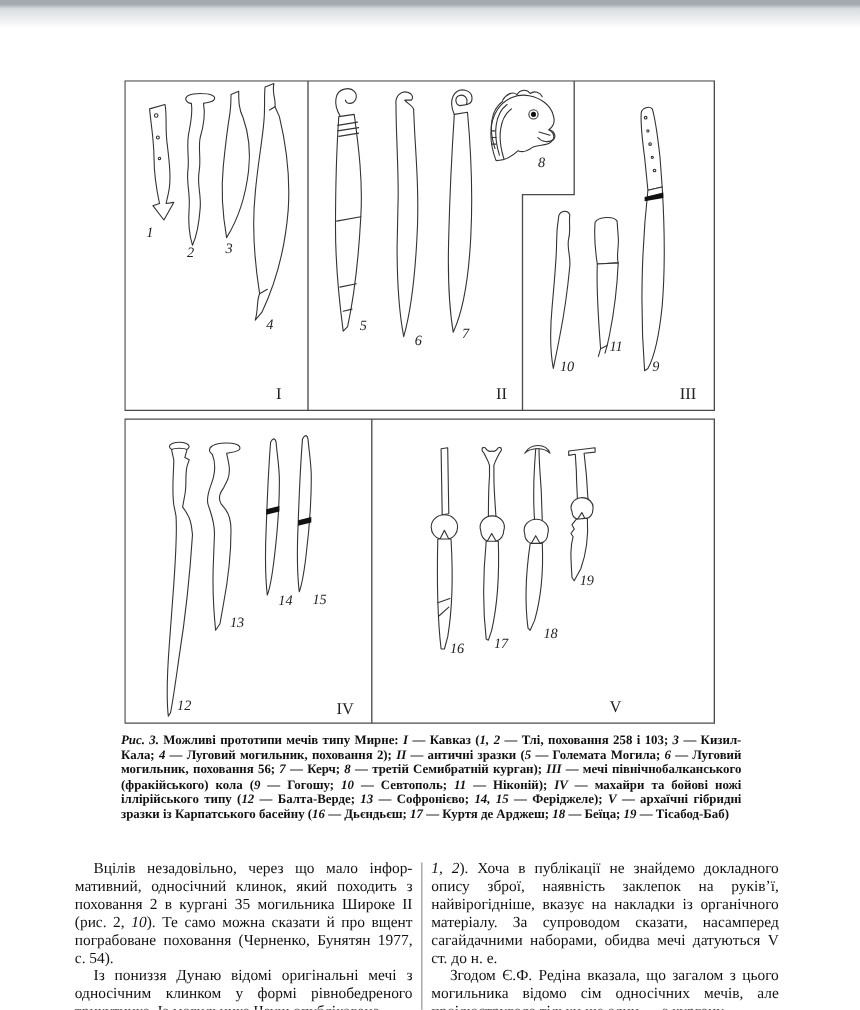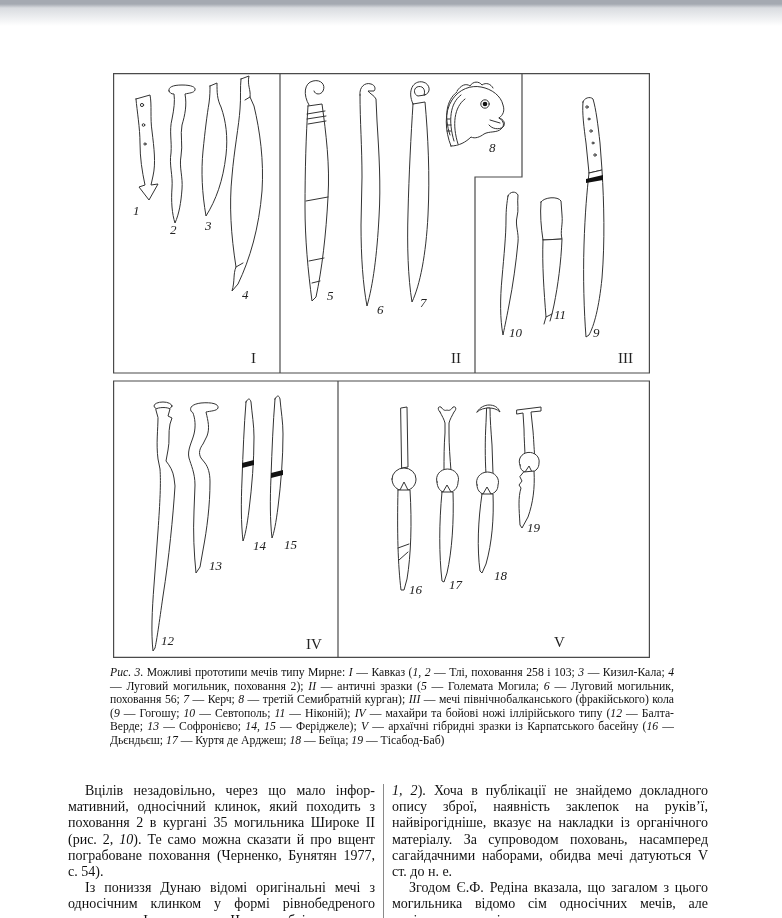--- a/index.html
+++ b/index.html
@@ -14,21 +14,21 @@
   .figure-wrap{position:absolute;left:113px;top:73px;width:537px;height:587px;}
   .figure-wrap svg{display:block;}
   .panel-border{fill:none;stroke:#4a4a4a;stroke-width:1.2;}
   .art{fill:#ffffff;stroke:#333;stroke-width:1;stroke-linejoin:round;stroke-linecap:round;}
   .art .ln{fill:none;}
   .art .solid{fill:#111;stroke:none;}
   .num{font:italic 13px "Liberation Serif",serif;fill:#222;}
   .panel-num{font:15px "Liberation Serif",serif;fill:#222;}
   .caption{
     position:absolute;left:110px;top:666px;width:564px;
-    font-size:11.7px;line-height:13.5px;text-align:justify;
+    font-size:11.7px;line-height:13.5px;text-align:justify;font-weight:bold;
   }
   .caption .it{font-style:italic;}
   .columns{position:absolute;left:68px;top:783px;width:641px;display:flex;}
   .col{width:307px;font-size:14px;line-height:16.2px;text-align:justify;}
   .col.right{width:316px;}
   .col p{margin:0;text-indent:17px;hyphens:manual;}
   .col p.noindent{text-indent:0;}
   .col .it{font-style:italic;}
   .divider{width:1px;height:140px;background:#8a8a8a;margin:1px 8px 0 8px;flex:0 0 1px;}
 </style>
@@ -182,17 +182,17 @@
 
   <div class="caption"><span class="it">Рис. 3. </span><span>Можливі прототипи мечів типу Мирне: </span><span class="it">I</span><span> — Кавказ (</span><span class="it">1, 2</span><span> — Тлі, поховання 258 і 103; </span><span class="it">3</span><span> — Кизил-Кала; </span><span class="it">4</span><span> — Луговий могильник, поховання 2); </span><span class="it">II</span><span> — античні зразки (</span><span class="it">5</span><span> — Големата Могила; </span><span class="it">6</span><span> — Луговий могильник, поховання 56; </span><span class="it">7</span><span> — Керч; </span><span class="it">8</span><span> — третій Семибратній курган); </span><span class="it">III</span><span> — мечі пів­нічнобалканського (фракійського) кола (</span><span class="it">9</span><span> — Гогошу; </span><span class="it">10</span><span> — Севтополь; </span><span class="it">11</span><span> — Ніконій); </span><span class="it">IV</span><span> — махай­ри та бойові ножі іллірійського типу (</span><span class="it">12</span><span> — Балта-Верде; </span><span class="it">13</span><span> — Софронієво; </span><span class="it">14, 15</span><span> — Феріджеле); </span><span class="it">V</span><span> — архаїчні гібридні зразки із Карпатського басейну (</span><span class="it">16</span><span> — Дьєндьєш; </span><span class="it">17</span><span> — Куртя де Арджеш; </span><span class="it">18</span><span> — Беїца; </span><span class="it">19</span><span> — Тісабод-Баб)</span></div>
 
   <div class="columns">
     <div class="col left">
       <p><span>Вцілів незадовільно, через що мало інфор­мативний, односічний клинок, який походить з поховання 2 в кургані 35 могильника Широ­ке II (рис. 2, </span><span class="it">10</span><span>). Те само можна сказати й про вщент пограбоване поховання (Черненко, Бу­нятян 1977, с. 54).</span></p>
       <p><span>Із пониззя Дунаю відомі оригінальні мечі з односічним клинком у формі рівнобедреного трикутника. Із могильника Чауш опублікована</span></p>
     </div>
     <div class="divider"></div>
     <div class="col right">
-      <p class="noindent"><span class="it">1, 2</span><span>). Хоча в публікації не знайдемо докладно­го опису зброї, наявність заклепок на руків’ї, найвірогідніше, вказує на накладки із органіч­ного матеріалу. За супроводом поховань, на­самперед сагайдачними наборами, обидва мечі датуються V ст. до н. е.</span></p>
+      <p class="noindent"><span class="it">1, 2</span><span>). Хоча в публікації не знайдемо докладно­го опису зброї, наявність заклепок на руків’ї, найвірогідніше, вказує на накладки із органіч­ного матеріалу. За супроводом сказати, на­самперед сагайдачними наборами, обидва мечі датуються V ст. до н. е.</span></p>
       <p><span>Згодом Є.Ф. Редіна вказала, що загалом з цього могильника відомо сім односічних мечів, але проілюструвала тільки ще один — з кургану</span></p>
     </div>
   </div>
 </div>
 
 </body></html>

